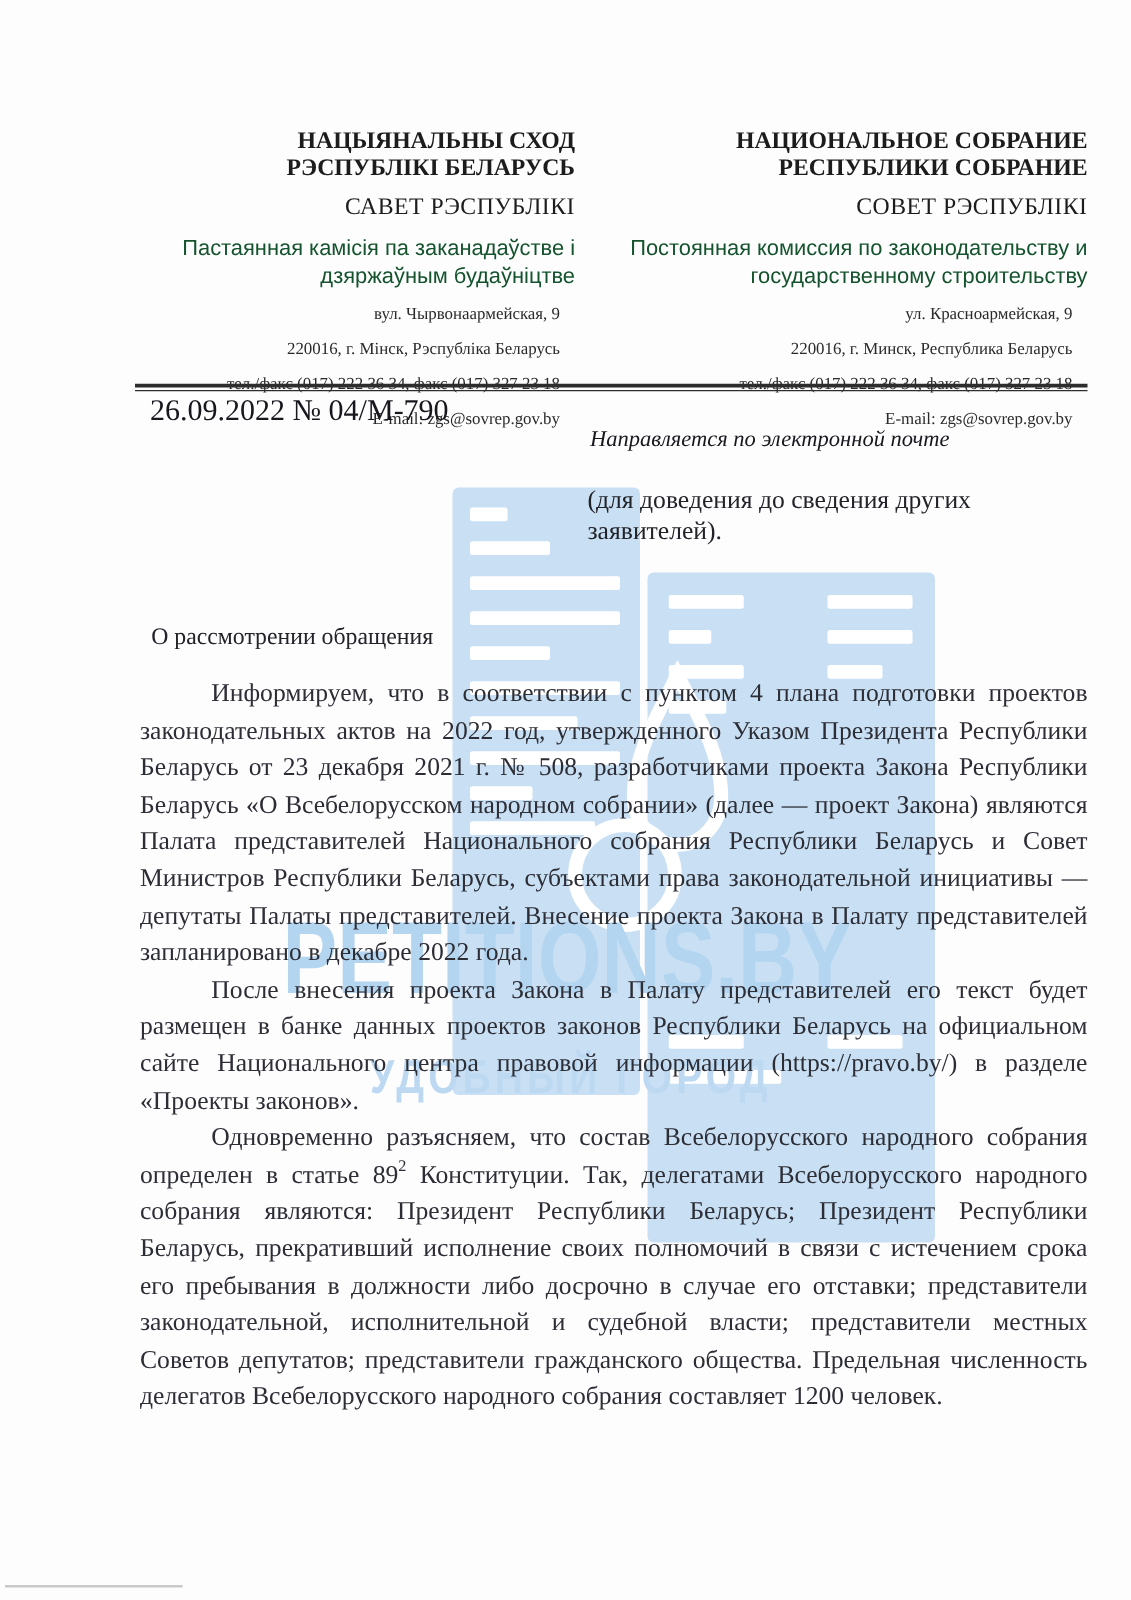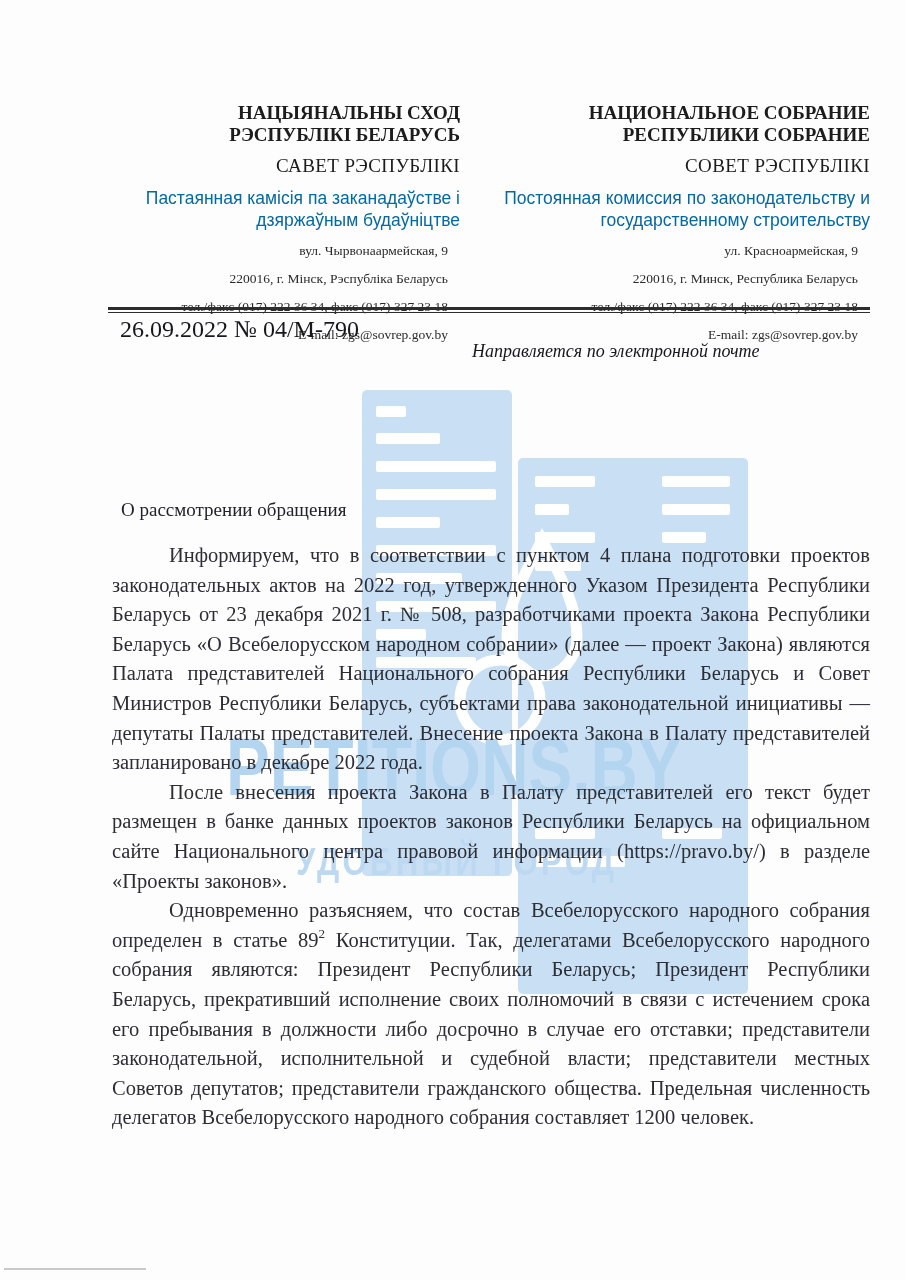--- a/index.html
+++ b/index.html
@@ -24,21 +24,21 @@
     transform:scaleX(0.82); transform-origin:left top;
   }
   
   .content { position:absolute; inset:0; z-index:2; }
   .letterhead { position:absolute; left:108px; top:102px; width:762px; display:flex; }
   .lh-col { text-align:right; }
   .lh-col.left  { width:352px; }
   .lh-col.right { width:384px; margin-left:26px; }
   .org      { font-weight:bold; font-size:19px; line-height:22px; color:#1c1c1c; }
   .chamber  { font-weight:normal; font-size:19px; line-height:22px; margin-top:9px; color:#1c1c1c; letter-spacing:0.4px; }
-  .commission { font-family:"Liberation Sans", sans-serif; font-size:17.5px; line-height:22px; margin-top:10px; color:#0369a1; }
+  .commission { font-family:"Liberation Sans", sans-serif; font-size:17.5px; line-height:22px; margin-top:10px; color:#14532d; }
   .addr { font-size:13.5px; line-height:16px; margin-top:8px; color:#2a2a2a; }
   .addr div { margin:12px; }
   .rule {
     position:absolute; left:108px; top:307px; width:762px; height:2px;
     border-top:3px solid #2d2d2d; border-bottom:1px solid #2d2d2d;
   }
   .refdate  { position:absolute; left:120px; top:316px; font-size:24px; color:#17171d; white-space:nowrap; }
   .delivery { position:absolute; left:472px; top:341px; font-size:18px; font-style:italic; color:#17171d; white-space:nowrap; }
   .addressee { position:absolute; left:470px; top:388px; width:336px; font-size:20.5px; line-height:25px; color:#222229; }
   .subject   { position:absolute; left:121px; top:499px; font-size:19px; color:#222229; }
@@ -123,20 +123,21 @@
           <div>E-mail: zgs@sovrep.gov.by</div>
         </div>
       </div>
     </div>
 
     <div class="rule"></div>
 
     <div class="refdate">26.09.2022 № 04/М-790</div>
     <div class="delivery">Направляется по электронной почте</div>
 
+    <div class="addressee">(для доведения до сведения других заявителей).</div>
 
     <div class="subject">О рассмотрении обращения</div>
 
     <div class="body-text">
       <p>Информируем, что в соответствии с пунктом 4 плана подготовки проектов законодательных актов на 2022 год, утвержденного Указом Президента Республики Беларусь от 23 декабря 2021 г. № 508, разработчиками проекта Закона Республики Беларусь «О Всебелорусском народном собрании» (далее — проект Закона) являются Палата представителей Национального собрания Республики Беларусь и Совет Министров Республики Беларусь, субъектами права законодательной инициативы — депутаты Палаты представителей. Внесение проекта Закона в Палату представителей запланировано в декабре 2022 года.</p>
       <p>После внесения проекта Закона в Палату представителей его текст будет размещен в банке данных проектов законов Республики Беларусь на официальном сайте Национального центра правовой информации (https://pravo.by/) в разделе «Проекты законов».</p>
       <p><span>Одновременно разъясняем, что состав Всебелорусского народного собрания определен в статье 89</span><sup>2</sup><span> Конституции. Так, делегатами Всебелорусского народного собрания являются: Президент Республики Беларусь; Президент Республики Беларусь, прекративший исполнение своих полномочий в связи с истечением срока его пребывания в должности либо досрочно в случае его отставки; представители законодательной, исполнительной и судебной власти; представители местных Советов депутатов; представители гражданского общества. Предельная численность делегатов Всебелорусского народного собрания составляет 1200 человек.</span></p>
     </div>
 
     <div class="scan-artifact"></div>

